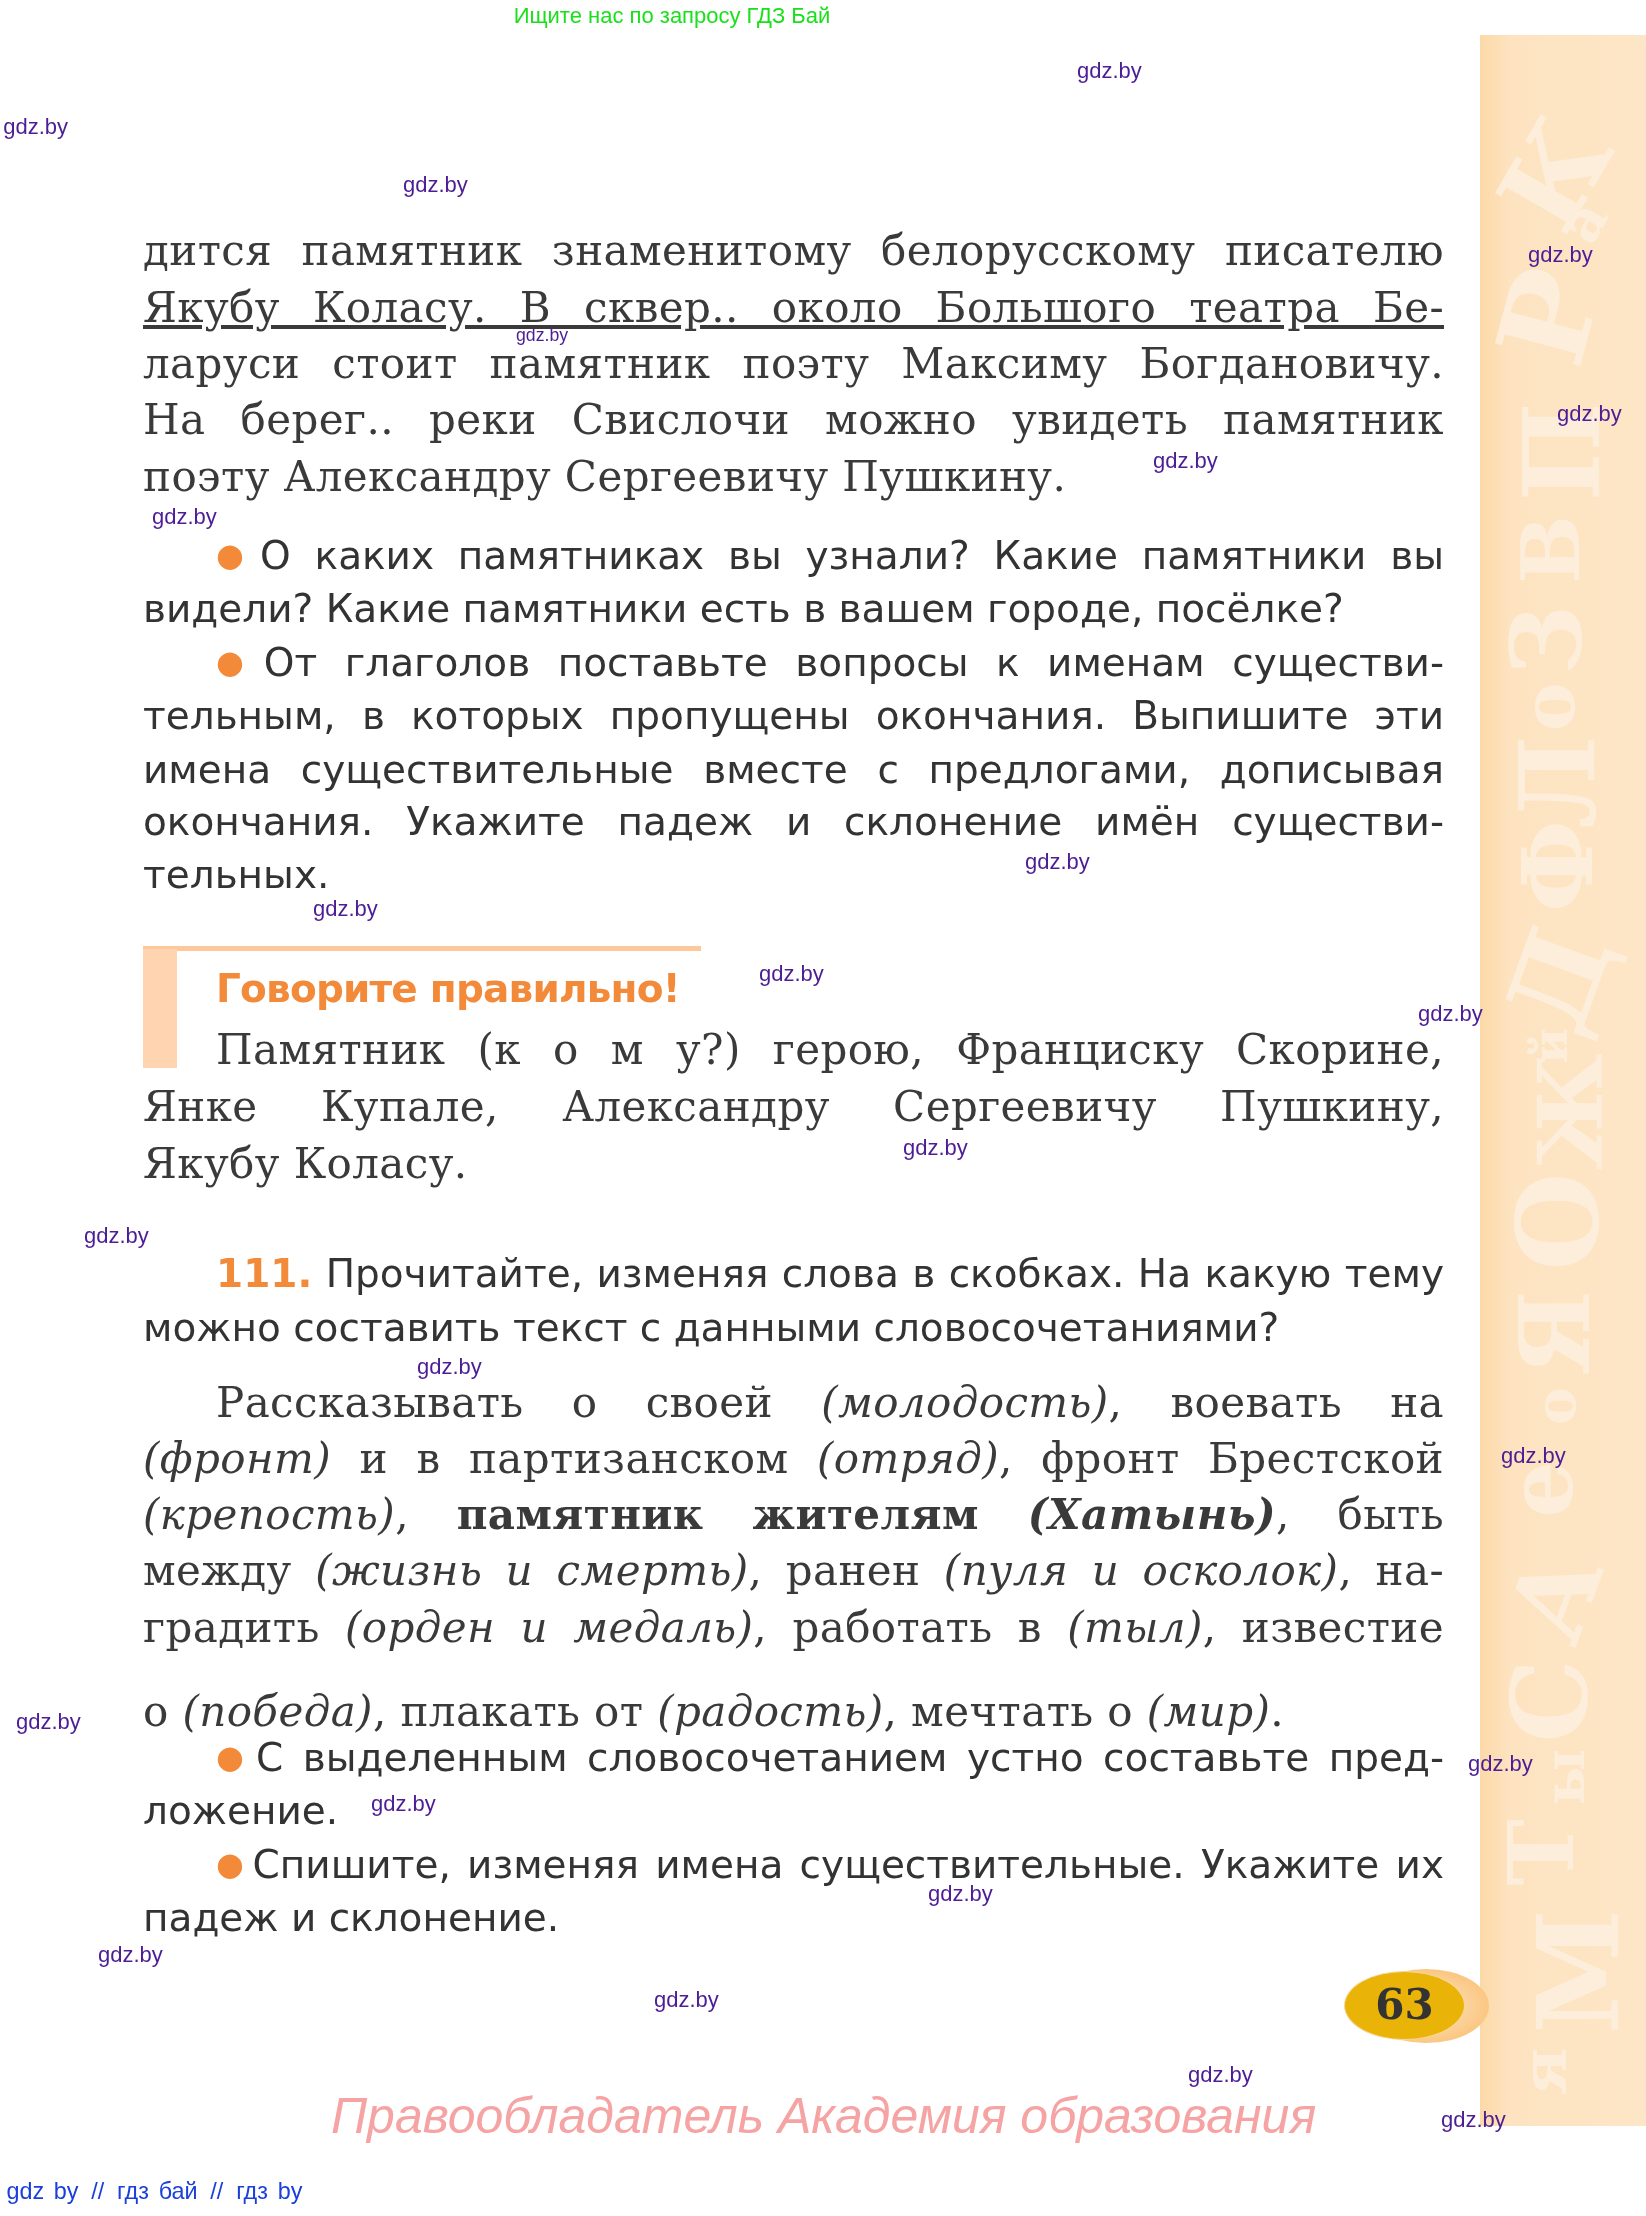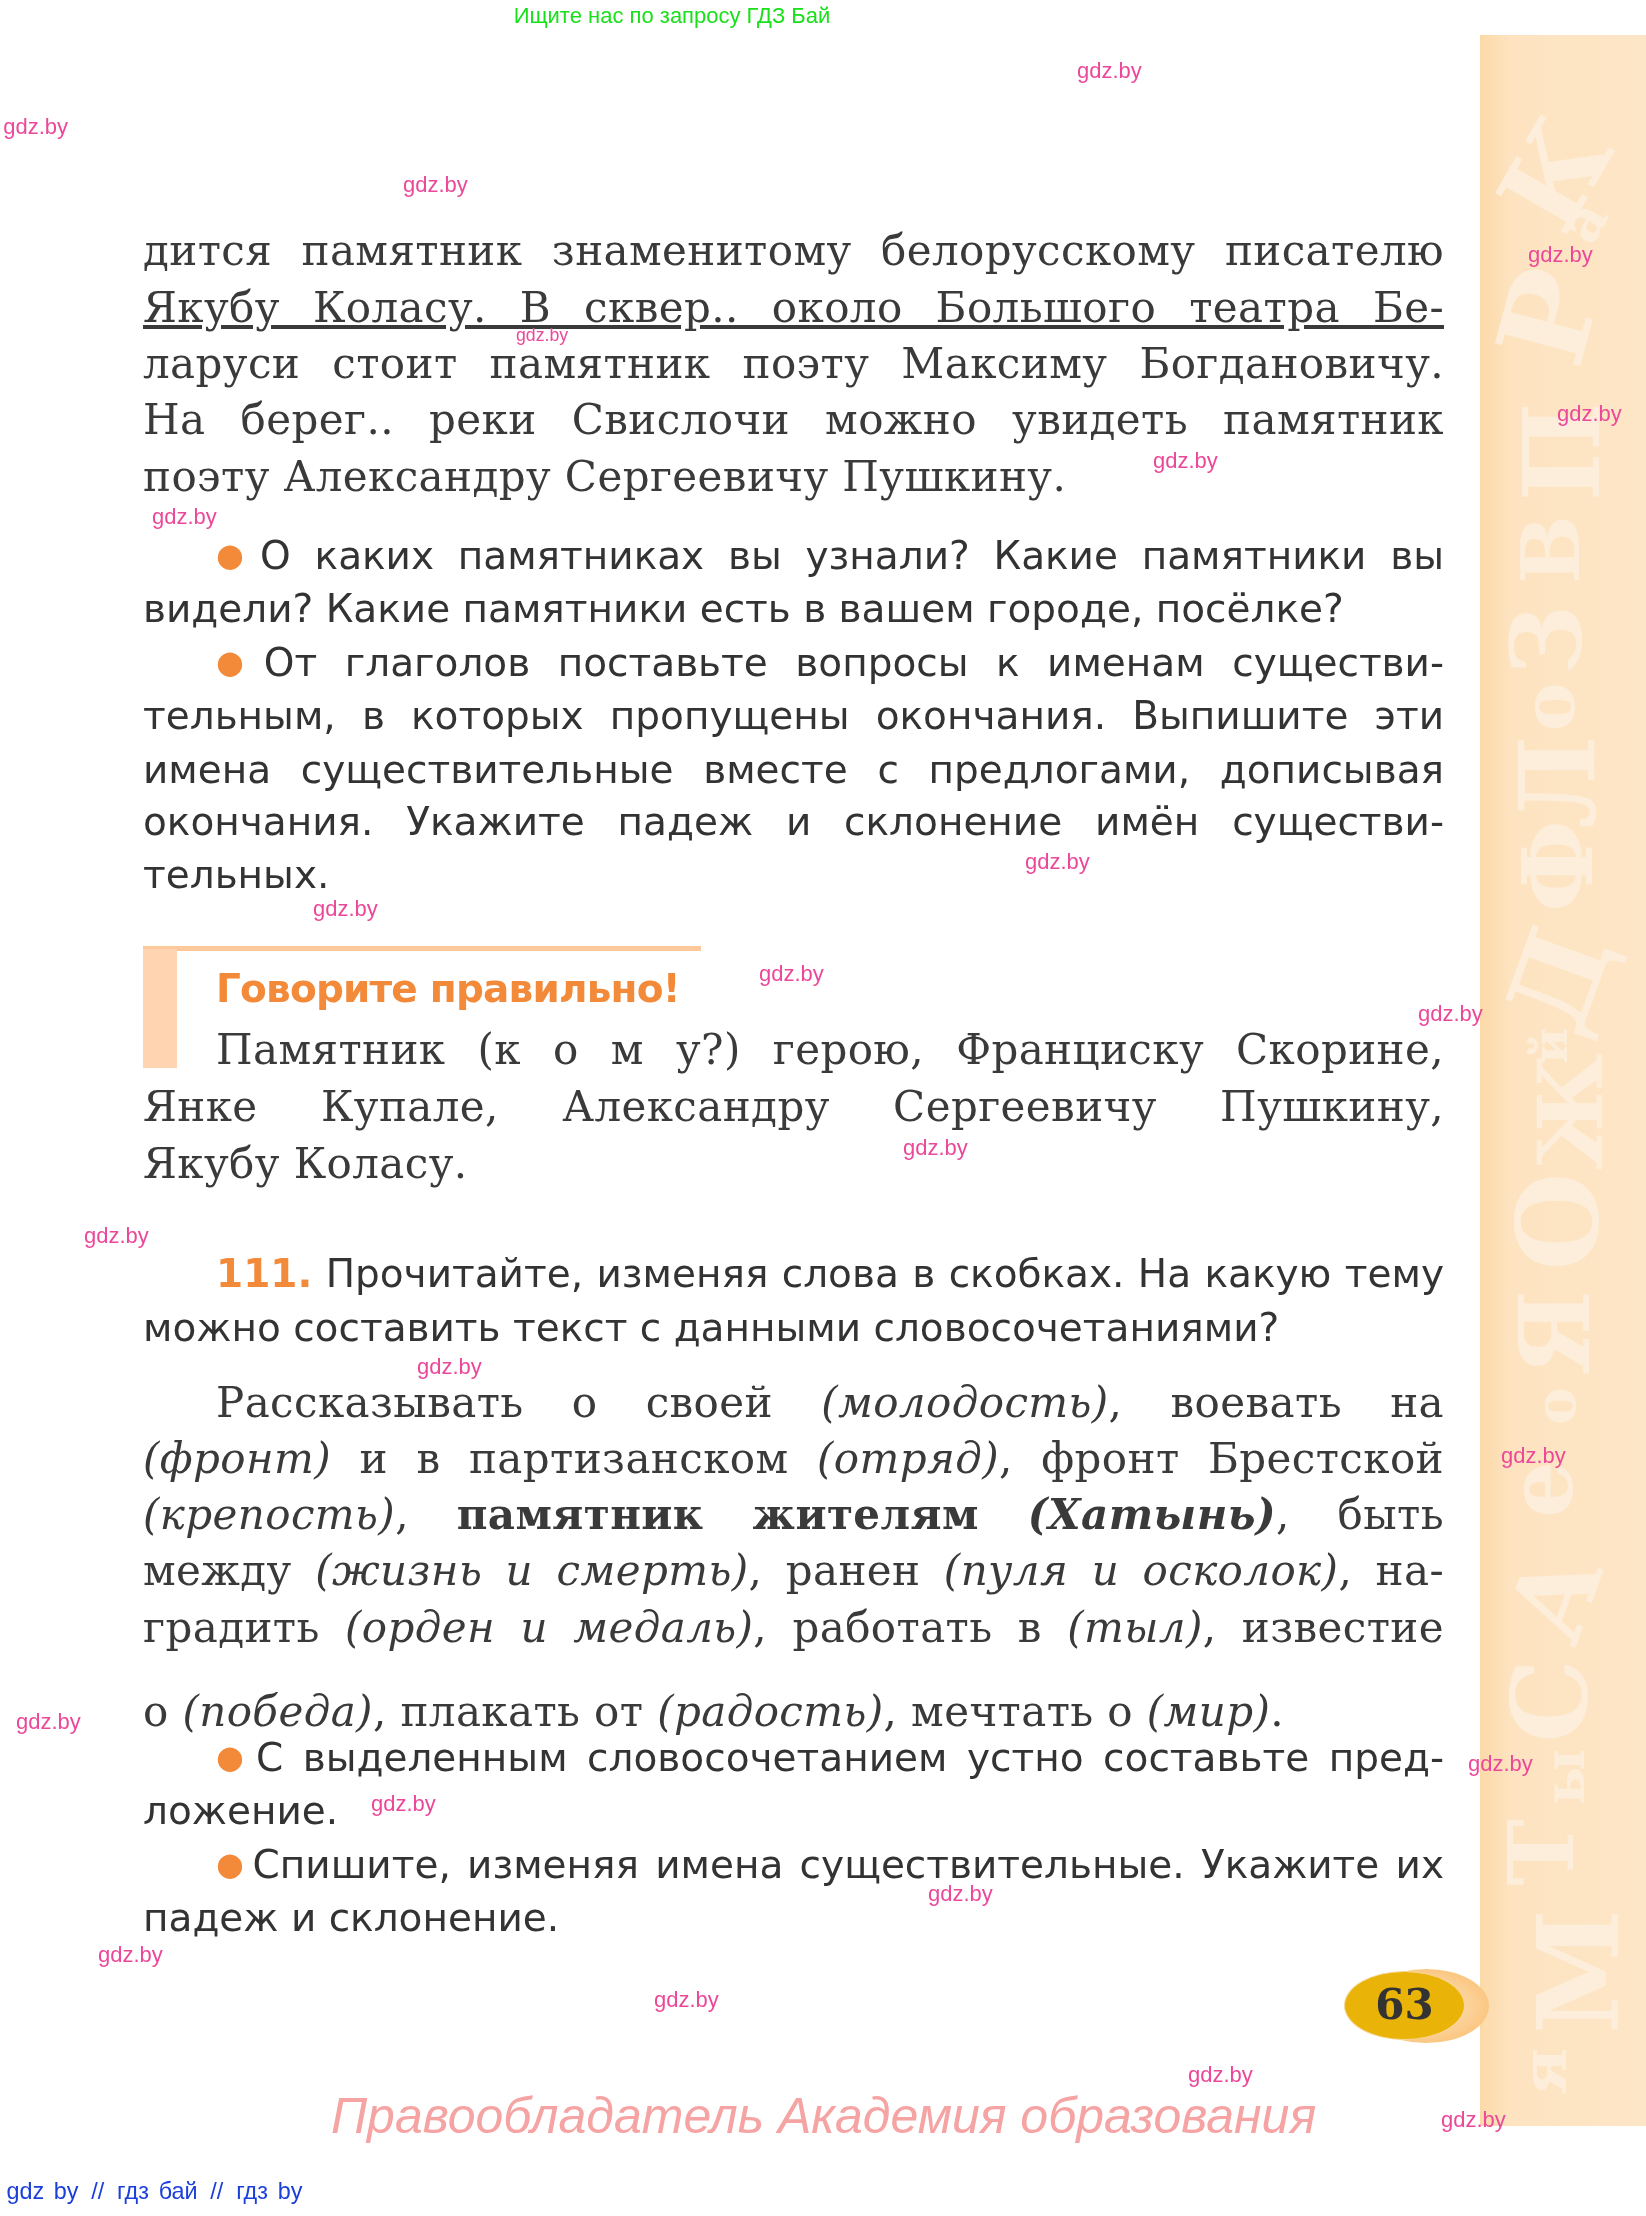--- a/index.html
+++ b/index.html
@@ -4,21 +4,21 @@
 <style>
   html, body { margin: 0; padding: 0; background: #ffffff; }
   body { width: 1647px; height: 2216px; position: relative; overflow: hidden; }
   .abs { position: absolute; }
   .top-note { left: 0; width: 1344px; top: 3.2px; text-align: center; color: #19e01a;
     font-family: "Liberation Sans", sans-serif; font-size: 22px; }
   .sidebar { left: 1480px; top: 35px; width: 167px; height: 2091px;
     background: linear-gradient(90deg, #fcd9a8 0%, #fde3c0 18%, #fde6c7 100%); }
   .side-letter { position: absolute; color: #fdf0e0; font-family: "DejaVu Serif", serif;
     font-weight: bold; opacity: 0.85; }
-  .wm { position: absolute; color: #ec4899; font-family: "Liberation Sans", sans-serif; font-size: 22px; }
+  .wm { position: absolute; color: #4c1d95; font-family: "Liberation Sans", sans-serif; font-size: 22px; }
   .wm.small { font-size: 17.7px; }
   .serif-line { position: absolute; left: 143px; width: 1301px; font-family: "DejaVu Serif", serif;
     font-size: 42px; color: #3a3a3a; white-space: nowrap; text-align: justify; text-align-last: justify;
     line-height: 56px; height: 56px; letter-spacing: 0.4px; }
   .serif-line.last { text-align-last: left; }
   .sans-line { position: absolute; left: 143px; width: 1301px; font-family: "DejaVu Sans", sans-serif;
     font-size: 39px; color: #333; white-space: nowrap; text-align: justify; text-align-last: justify;
     line-height: 53px; height: 53px; }
   .sans-line.last { text-align-last: left; }
   .indent { padding-left: 73px; box-sizing: border-box; }

